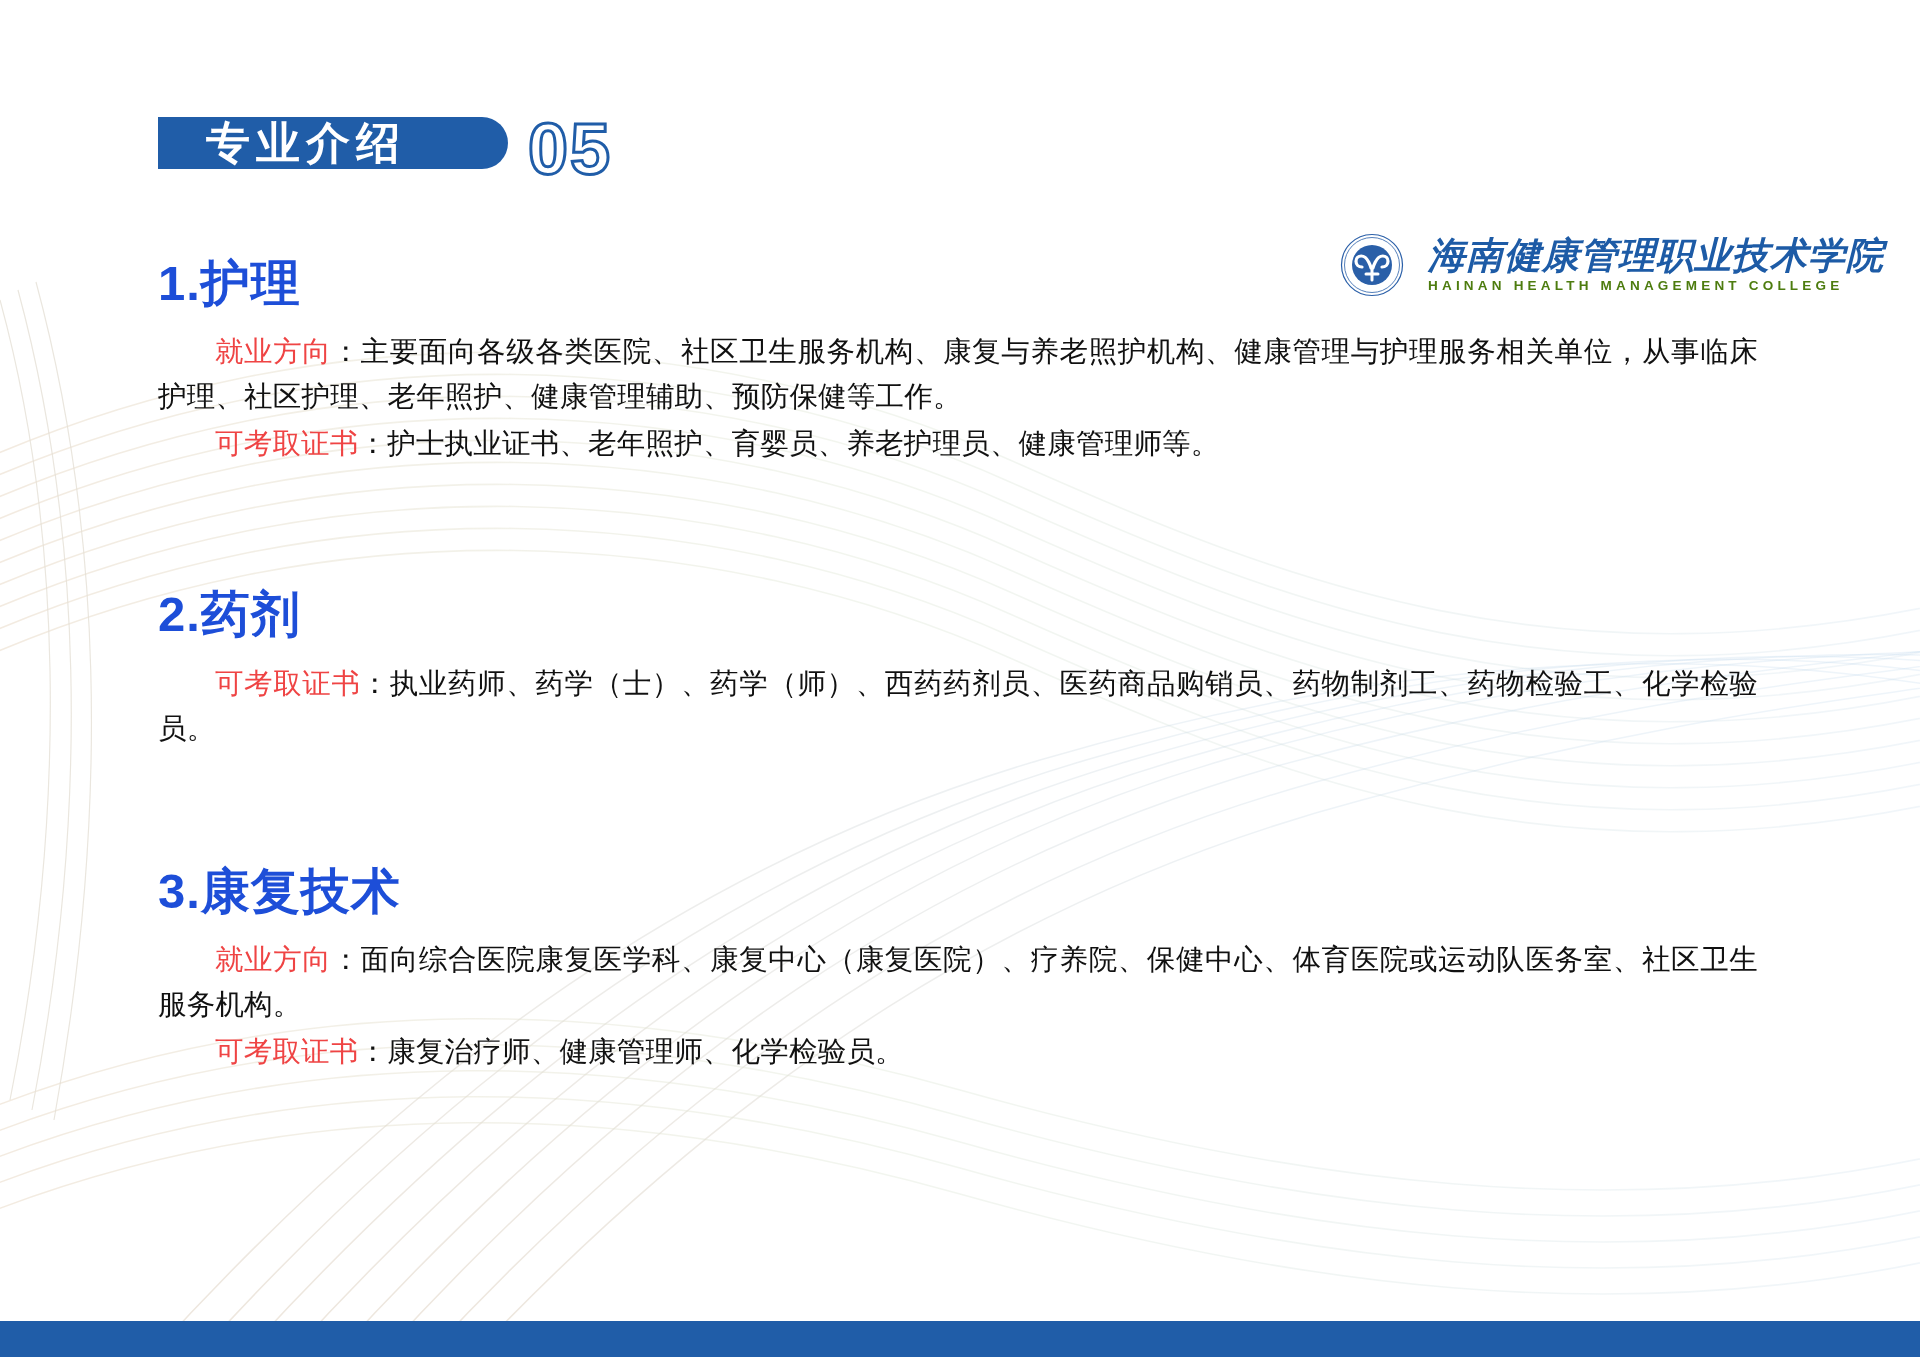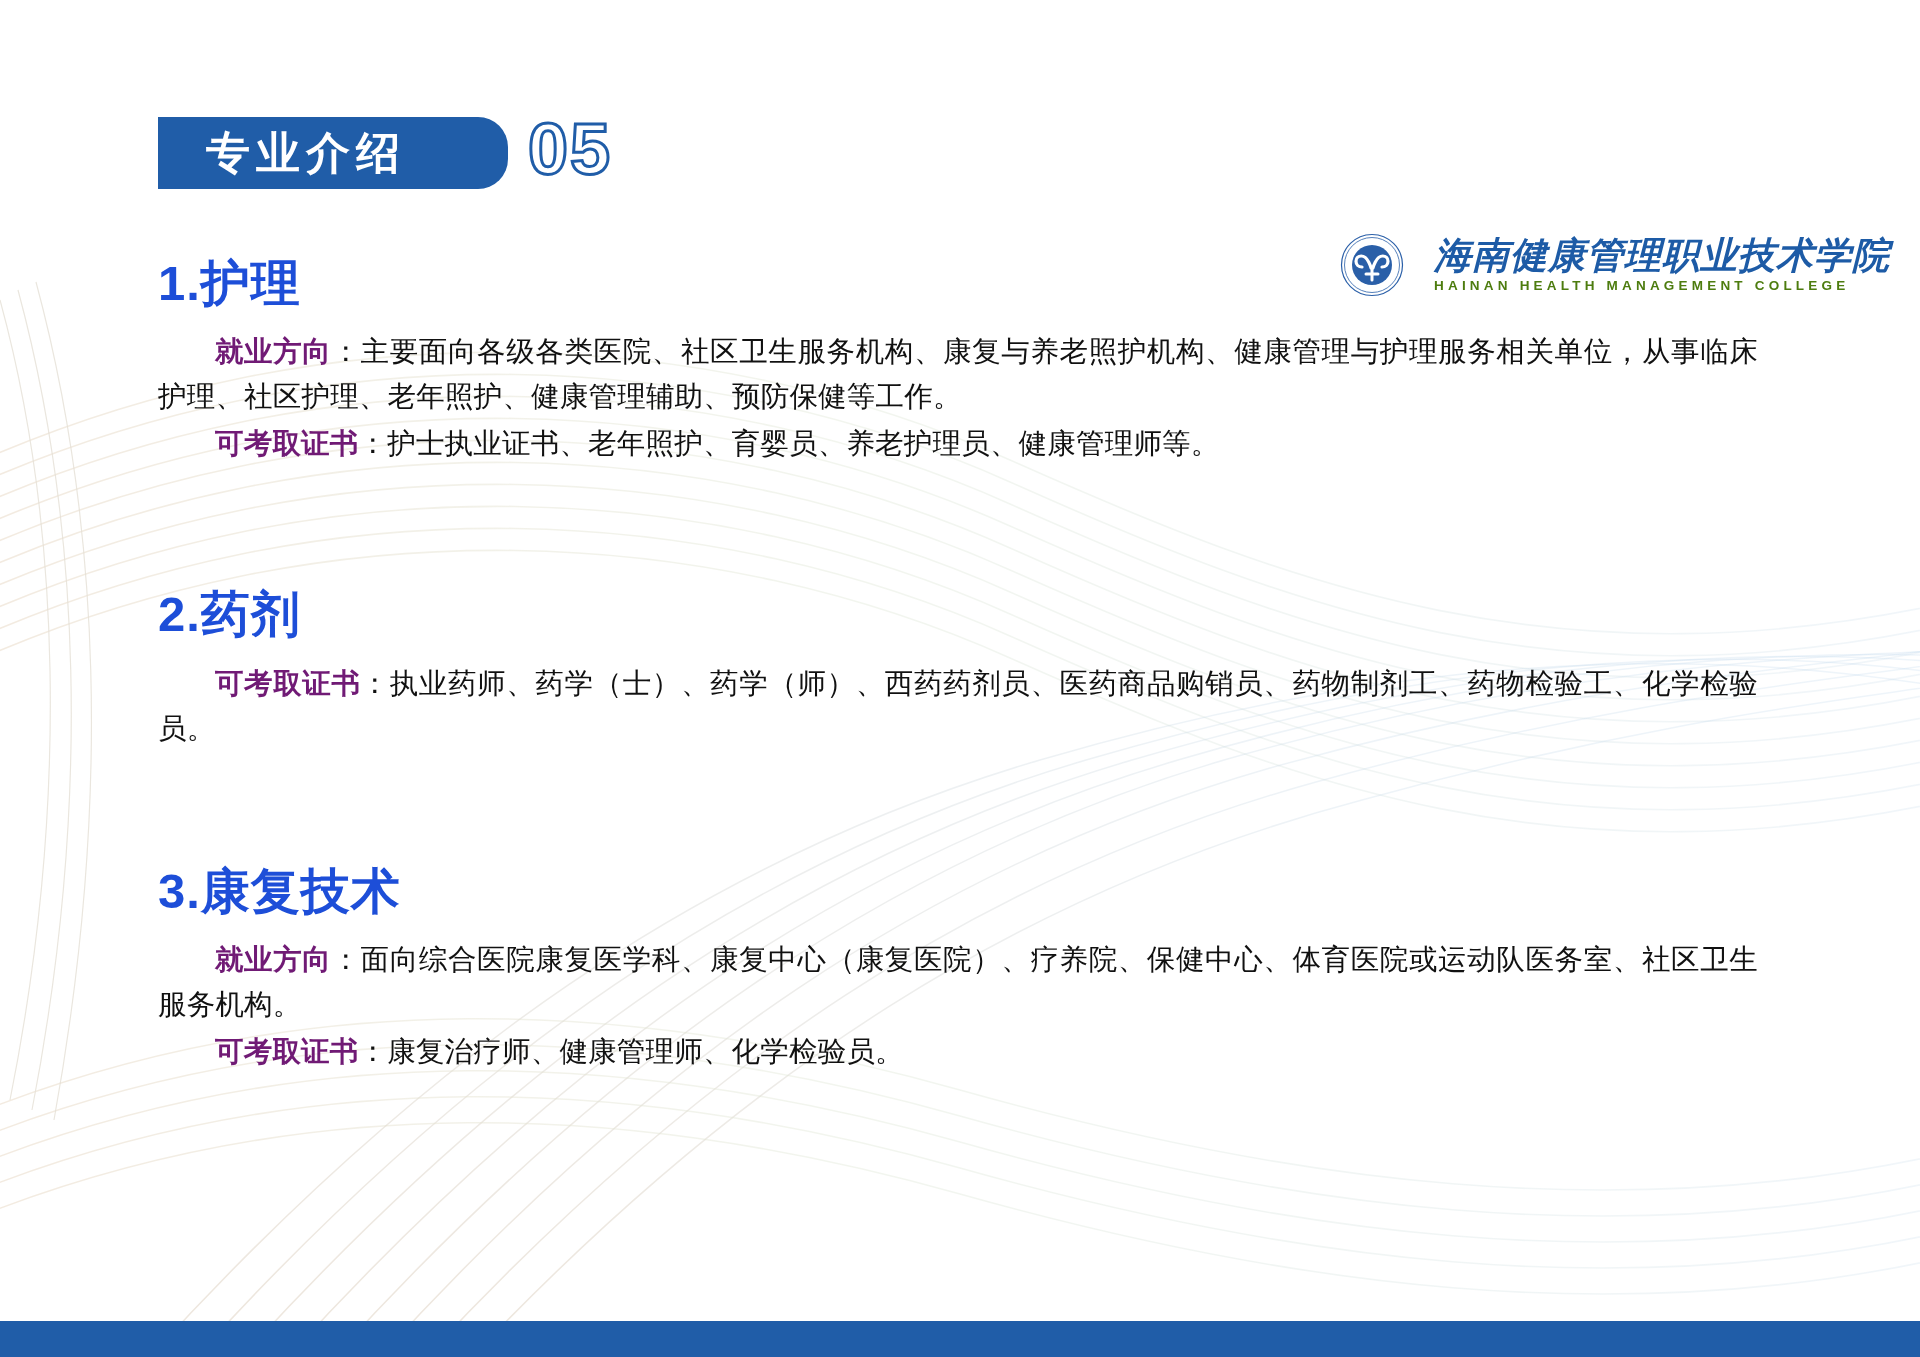--- a/index.html
+++ b/index.html
@@ -40,21 +40,21 @@
     left: 0;
     top: 100px;
     width: 1920px;
     height: 90px;
   }
   .title-badge {
     position: absolute;
     left: 158px;
     top: 17px;
     width: 350px;
-    height: 72px;
+    height: 52px;
     background: #205da8;
     border-radius: 0 30px 30px 0;
     box-sizing: border-box;
   }
   .title-badge-text {
     position: absolute;
     left: 48px;
     top: 50%;
     transform: translateY(-50%);
     color: #ffffff;
@@ -79,21 +79,21 @@
 
   
   .logo {
     position: absolute;
     left: 1340px;
     top: 128px;
     width: 540px;
     height: 74px;
     display: flex;
     align-items: center;
-    gap: 30px;
+    gap: 24px;
   }
   .logo-mark {
     width: 64px;
     height: 64px;
     flex: 0 0 64px;
     position: relative;
   }
   .logo-text {
     display: flex;
     flex-direction: column;
@@ -145,22 +145,22 @@
   .para {
     font-size: 28.5px;
     line-height: 1.58;
     color: #111111;
     text-align: justify;
     text-indent: 57px;
     margin: 0 0 2px 0;
     letter-spacing: 0.2px;
   }
   .para-label {
-    font-weight: bold;
-    color: #701a75;
+    font-weight: normal;
+    color: #ef4444;
   }
 
   
   .gap-1 { height: 118px; }
   .gap-2 { height: 110px; }
 
   
   .footer-bar {
     position: absolute;
     left: 0;

